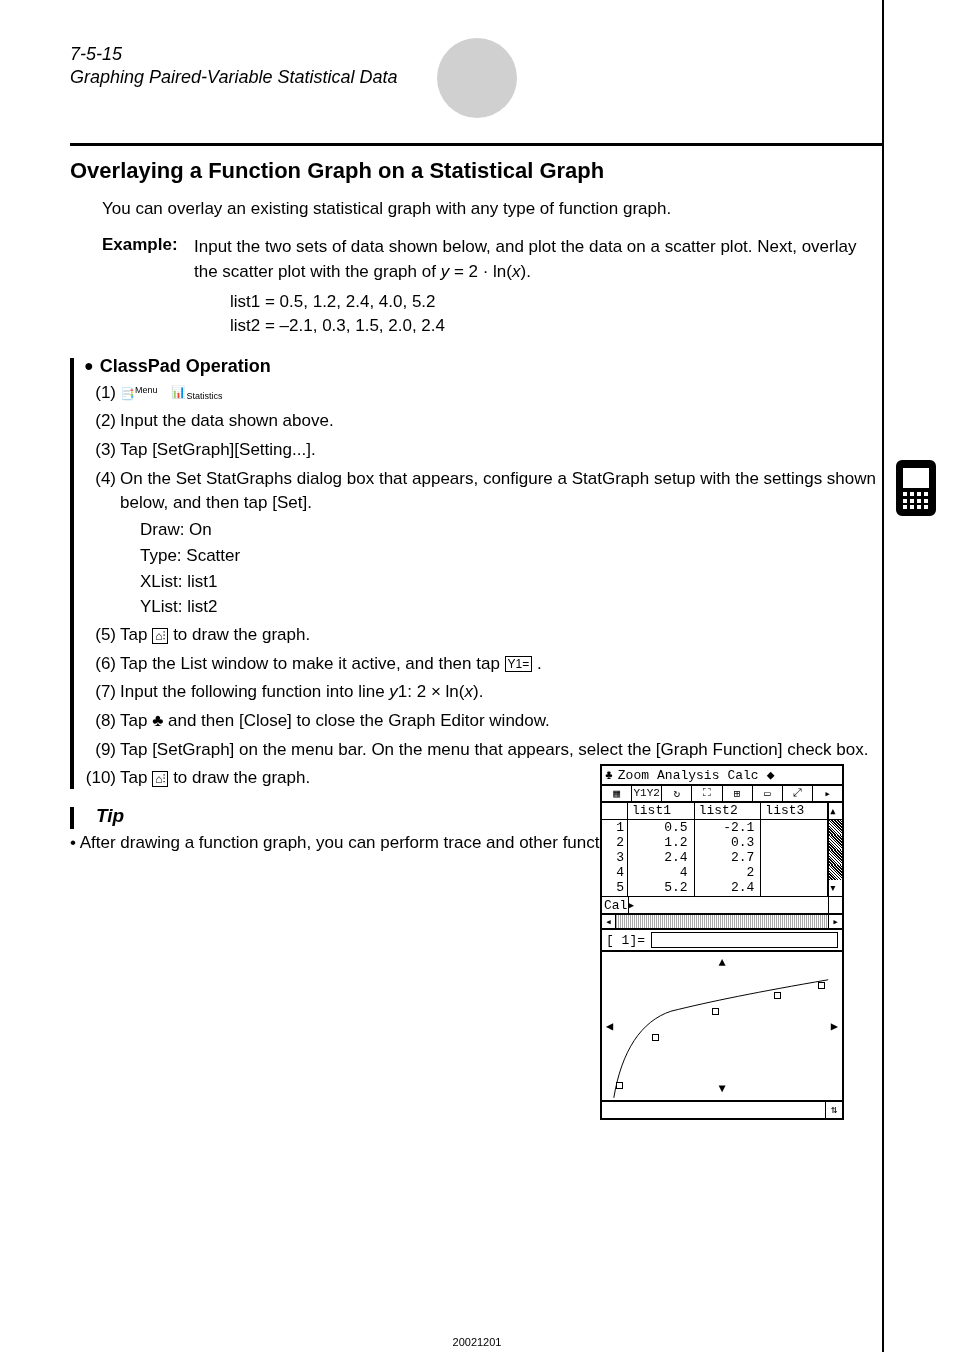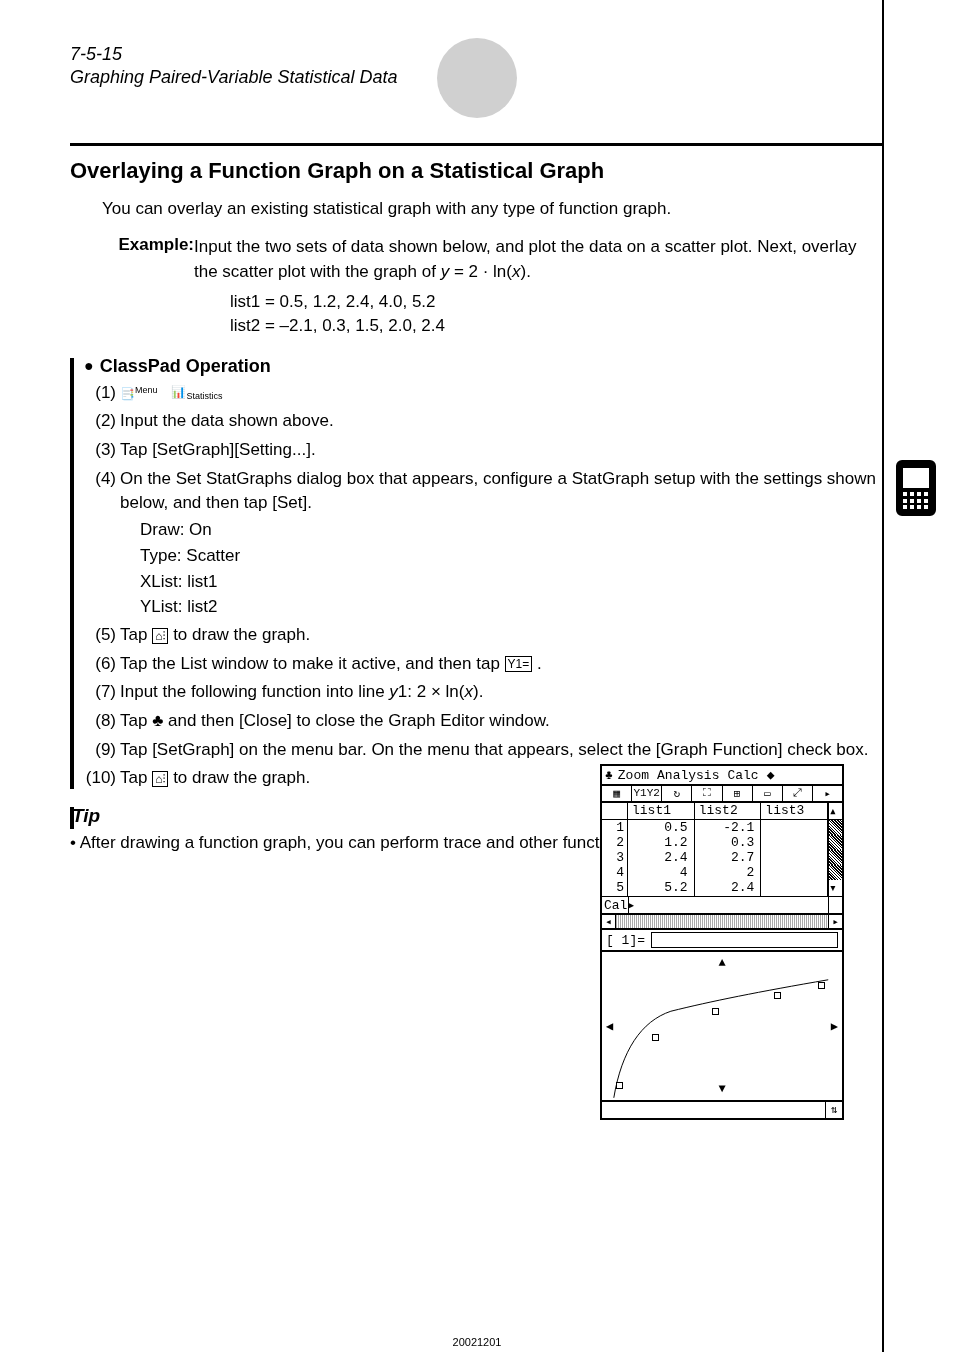--- a/index.html
+++ b/index.html
@@ -7,41 +7,41 @@
   .page { position: relative; width: 954px; height: 1352px; padding: 30px 70px 20px 70px; }
   .page::after { content: ""; position: absolute; top: 0; right: 70px; width: 2px; height: 100%; background: #000; }
   .header-wrap { text-align: left; position: relative; margin-bottom: 55px; }
   .circle { width: 80px; height: 80px; border-radius: 50%; background: #d0d0d0; position: absolute; left: 50%; top: 8px; transform: translateX(-50%); z-index: 0; }
   .hdr-num { position: relative; z-index: 1; font-style: italic; font-size: 18px; padding-top: 14px; }
   .hdr-title { position: relative; z-index: 1; font-style: italic; font-size: 18px; margin-top: 2px; }
   .hr { border: none; border-top: 3px solid #000; margin: 0 0 12px 0; width: 100%; }
   .h2 { font-size: 22px; font-weight: bold; margin-bottom: 14px; }
   .intro { font-size: 17px; margin-left: 32px; margin-bottom: 14px; line-height: 1.35; }
   .example-row { display: flex; margin-left: 32px; margin-bottom: 6px; }
-  .example-label { font-weight: bold; font-size: 17px; min-width: 92px; text-align: right; }
+  .example-label { font-weight: bold; font-size: 17px; min-width: 92px; }
   .example-text { font-size: 17px; line-height: 1.45; }
   .lists { margin-left: 160px; font-size: 17px; line-height: 1.4; margin-bottom: 18px; }
   .bar-section { position: relative; margin-bottom: 10px; }
   .bar-section::before { content: ""; position: absolute; left: 0; top: 2px; bottom: 2px; width: 4px; background: #000; }
   .bar-pad { padding-left: 14px; }
   .op-title { display: flex; align-items: center; font-weight: bold; font-size: 18px; margin-bottom: 4px; }
   .bullet { font-size: 16px; margin-right: 6px; }
   .step { display: flex; font-size: 17px; line-height: 1.45; margin-top: 4px; }
   .step .num { min-width: 36px; text-align: right; padding-right: 4px; }
   .step .txt { flex: 1; }
   .sub { margin-left: 56px; font-size: 17px; line-height: 1.4; margin-top: 2px; }
   .icon-box { display: inline-block; border: 1px solid #000; padding: 0 2px; font-size: 12px; line-height: 14px; vertical-align: middle; background: #fff; }
   .small-icon { display: inline-block; font-size: 12px; vertical-align: middle; }
   .side-icon { position: absolute; right: 18px; top: 460px; width: 40px; height: 56px; border: 3px solid #000; border-radius: 6px; background: #000; }
   .side-icon .screen { width: 26px; height: 20px; background: #fff; margin: 5px auto 4px; }
   .side-icon .dots { width: 26px; height: 18px; margin: 0 auto; display: grid; grid-template-columns: repeat(4,1fr); grid-template-rows: repeat(3,1fr); gap: 2px; }
   .side-icon .dots span { background: #fff; width: 4px; height: 4px; display: block; }
   .tip-row { position: relative; margin-top: 14px; }
   .tip-row::before { content: ""; position: absolute; left: 0; top: 2px; height: 22px; width: 4px; background: #000; }
-  .tip-title { font-style: italic; font-weight: bold; font-size: 19px; margin-left: 2px; margin-bottom: 6px; }
+  .tip-title { font-style: italic; font-weight: bold; font-size: 19px; margin-left: 26px; margin-bottom: 6px; }
   .tip-body { font-size: 17px; margin-left: 0; }
   .tip-body::before { content: "• "; }
   .footer-id { position: absolute; bottom: 4px; left: 50%; transform: translateX(-50%); font-size: 11px; }
 
   
   .calc { position: absolute; right: 110px; top: 764px; width: 244px; border: 2px solid #000; font-family: "Courier New", monospace; font-size: 13px; background: #fff; }
   .calc .menubar { display: flex; align-items: center; border-bottom: 2px solid #000; padding: 1px 3px; font-size: 13px; gap: 2px; }
   .calc .menubar .mi { padding: 0 3px; }
   .calc .toolbar { display: flex; border-bottom: 2px solid #000; }
   .calc .toolbar .tb { flex: 1; border-right: 1px solid #000; text-align: center; font-size: 11px; padding: 1px 0; }

